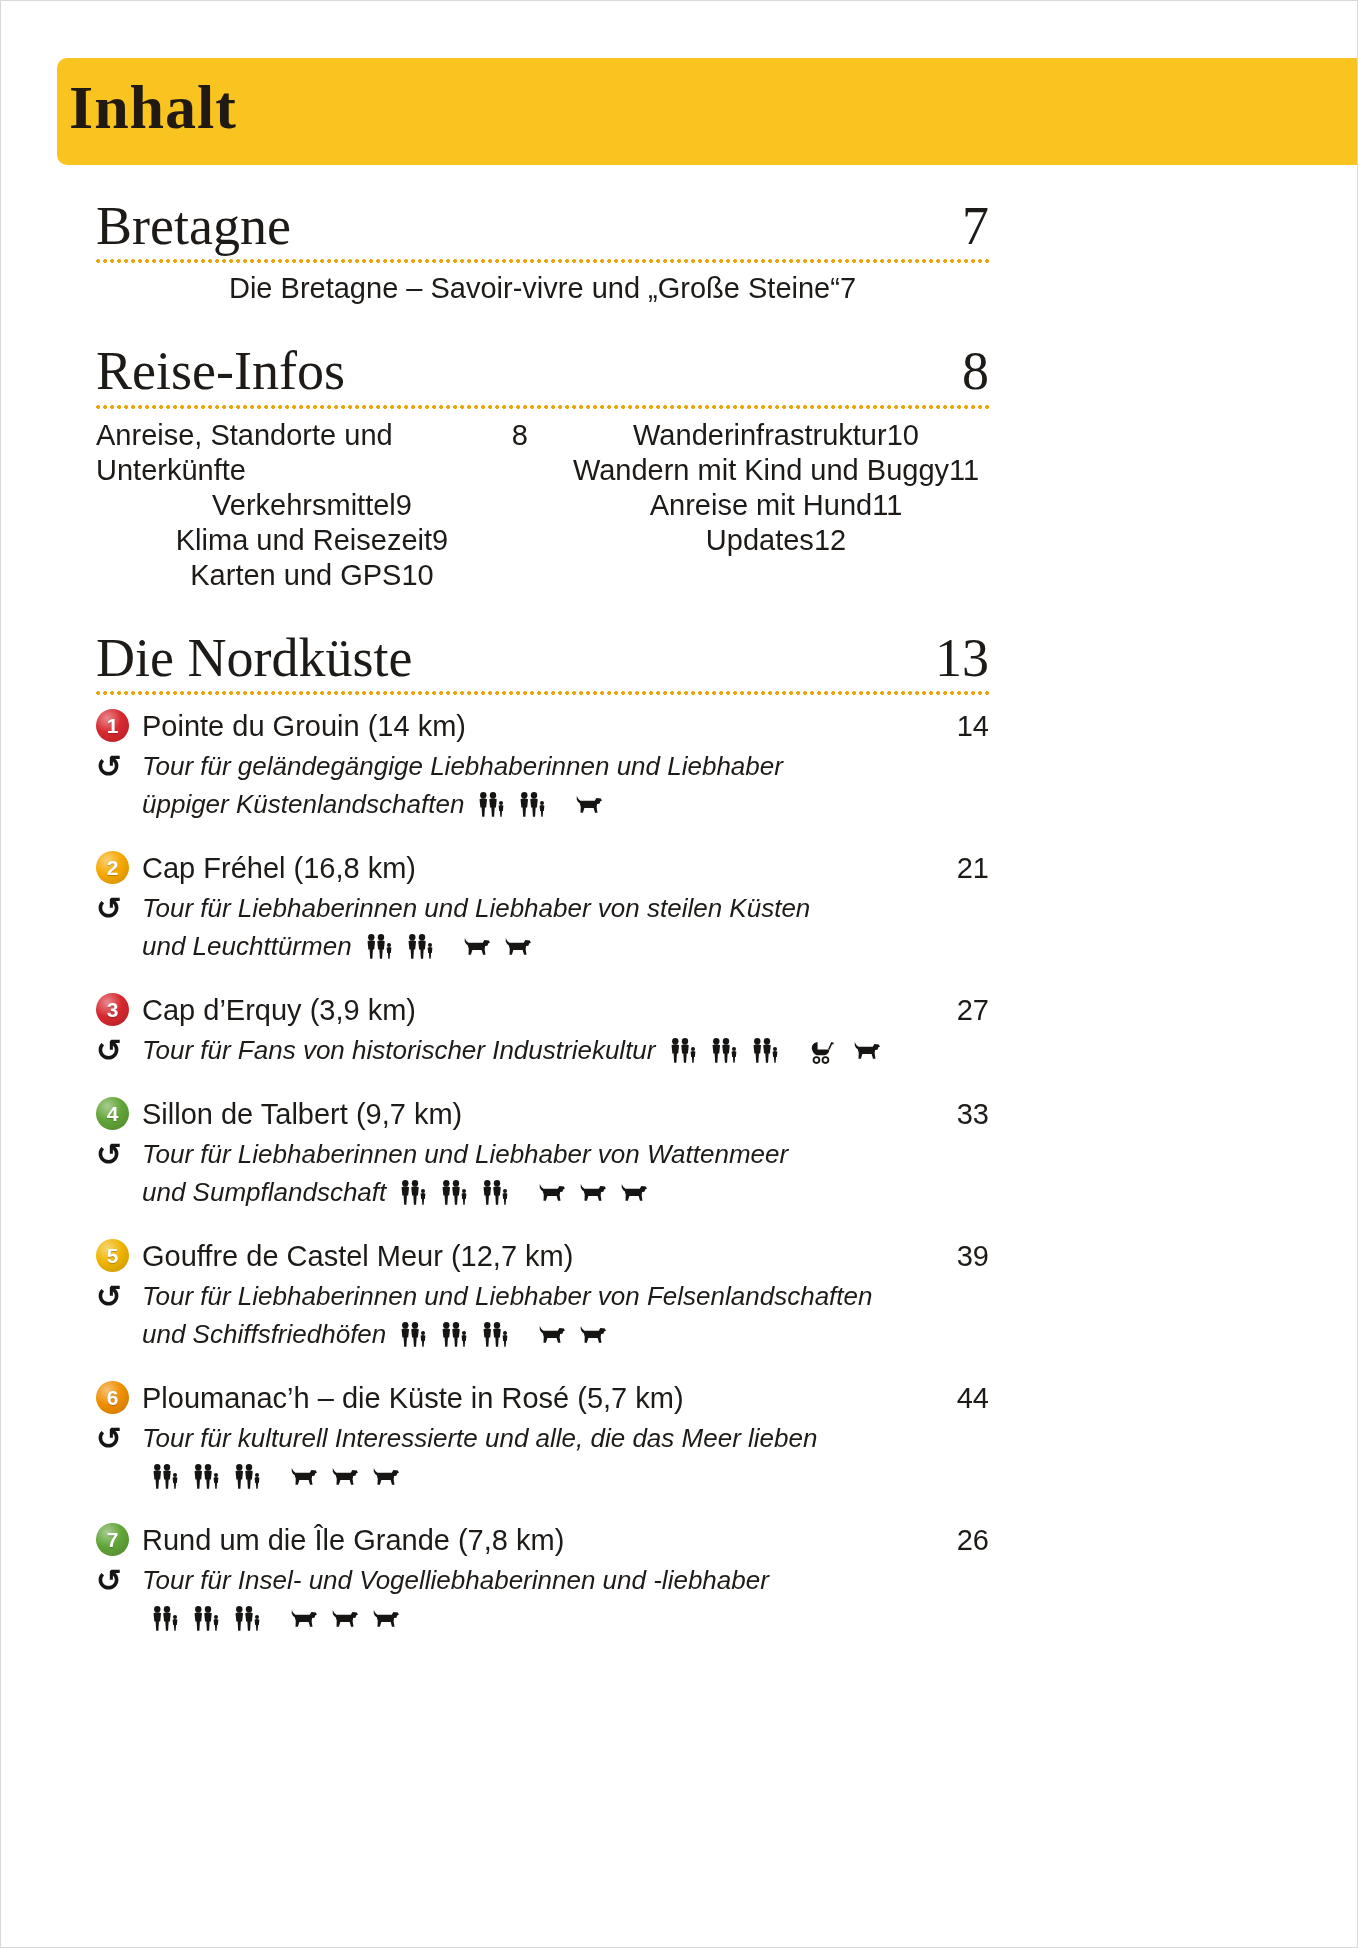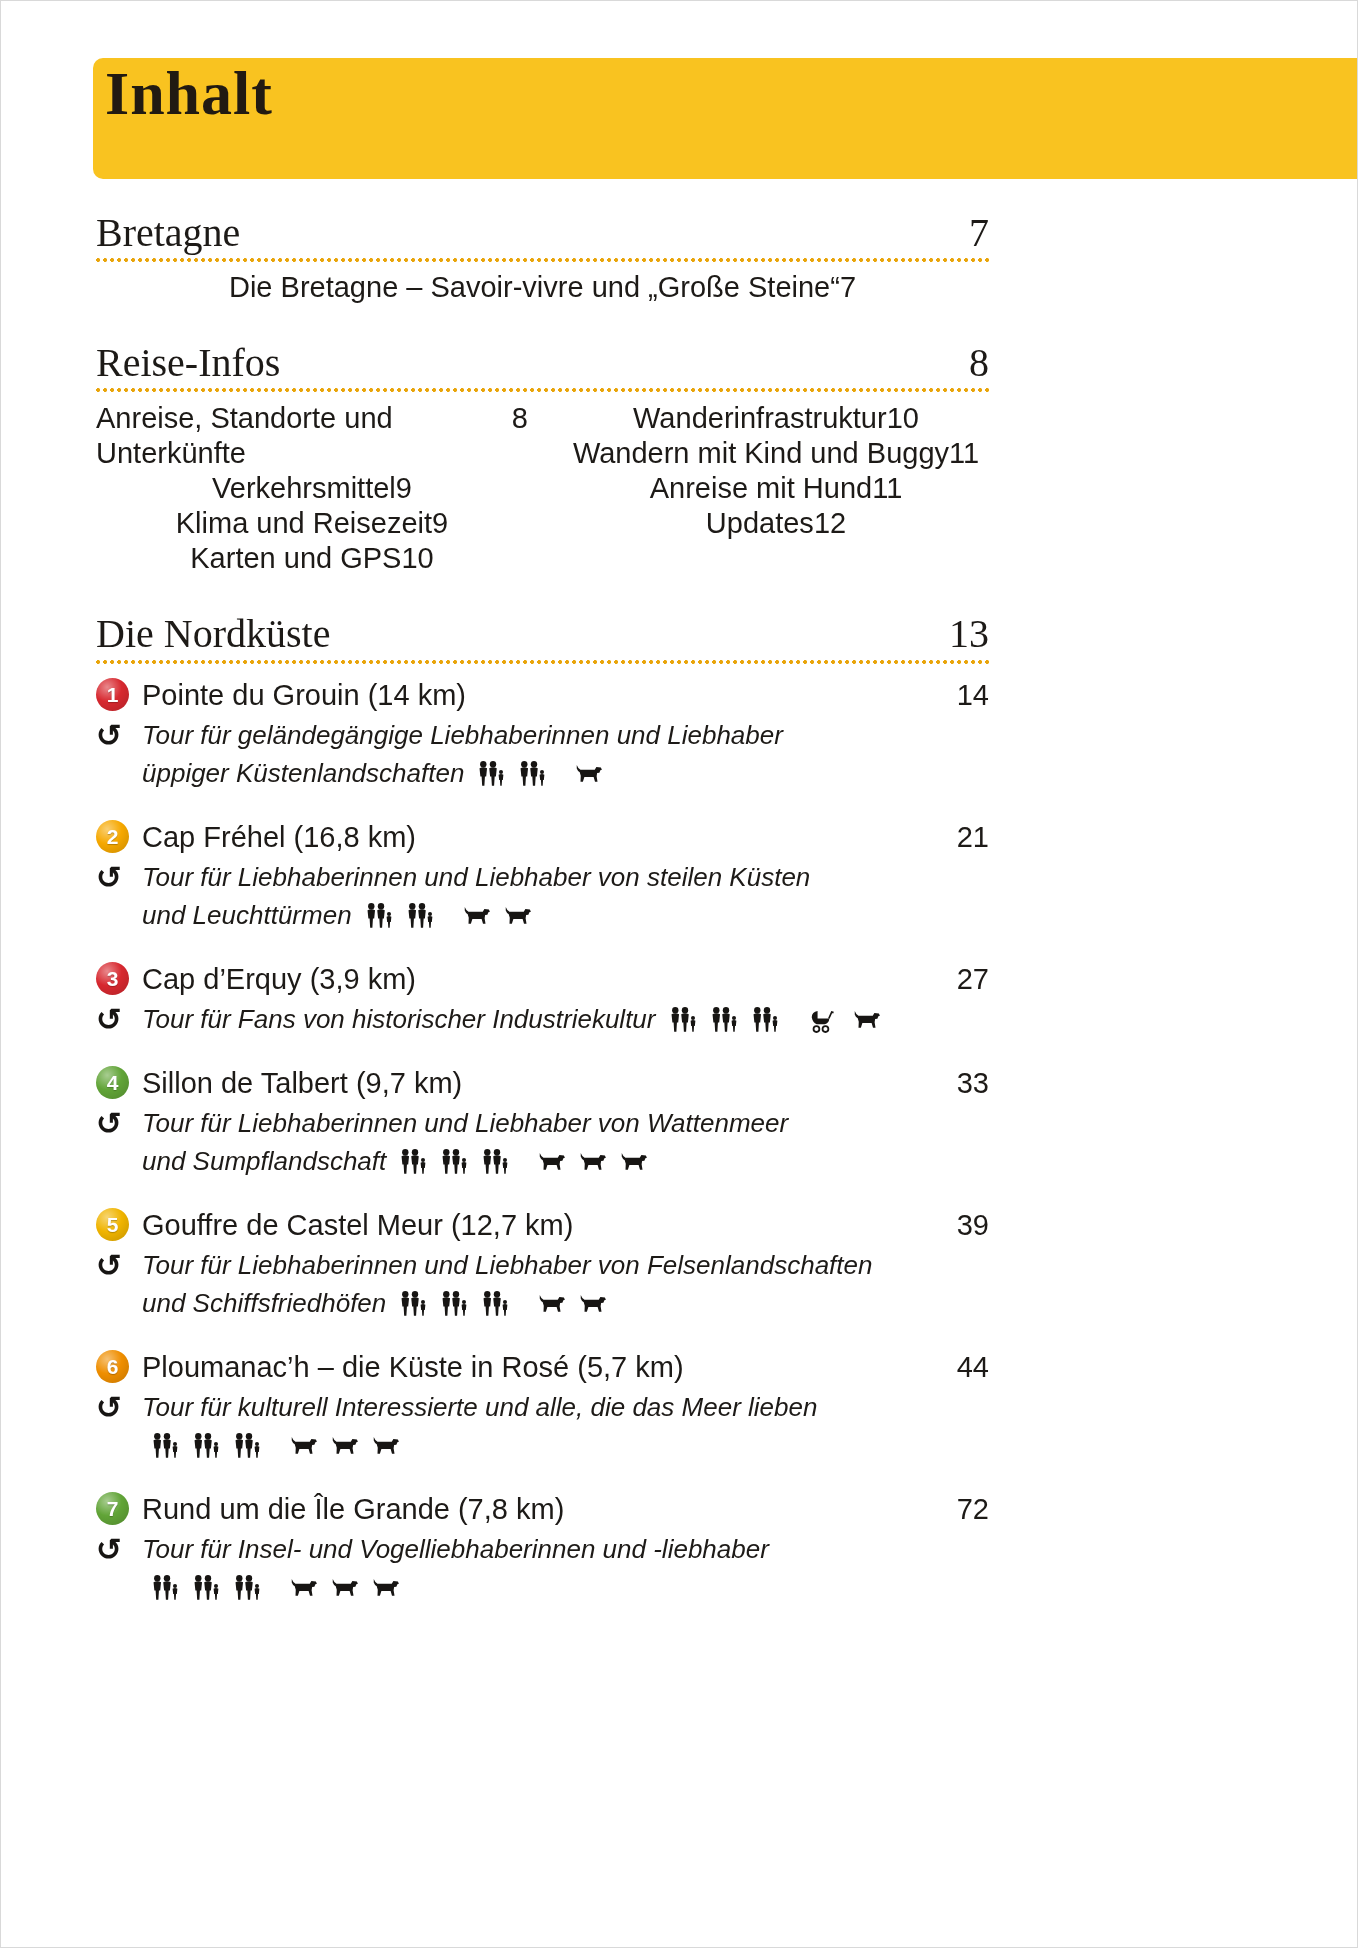--- a/index.html
+++ b/index.html
@@ -7,40 +7,40 @@
     width:1358px;height:1948px;
     background:#ffffff;
     box-sizing:border-box;
     border:1px solid #d9d9d9;
     font-family:"Liberation Sans",sans-serif;
     color:#1d1a17;
     position:relative;
     overflow:hidden;
   }
   .banner{
-    margin:57px 0 0 92px;
-    height:121px;
+    margin:57px 0 0 56px;
+    height:107px;
     background:#f9c320;
     border-radius:10px 0 0 10px;
-    display:flex;
+    display:flex;align-items:center;
   }
   .banner h1{
     font-family:"Liberation Serif",serif;
     font-weight:bold;
     font-size:62px;
     margin:0 0 8px 12px;
     color:#211a12;
     letter-spacing:1px;
   }
   .main{margin:32px 368px 0 95px;}
   .sect{margin-bottom:36px;}
   .sect-head{
     display:flex;justify-content:space-between;align-items:baseline;
     font-family:"Liberation Serif",serif;
-    font-size:40px;line-height:1.08;
+    font-size:54px;line-height:1.08;
   }
   .dotrule{
     height:6px;margin-top:3px;
     background-image:radial-gradient(circle at 2.2px 3px, #e9a50b 1.8px, rgba(0,0,0,0) 2.1px);
     background-size:7px 6px;
     background-repeat:repeat-x;
   }
   .entry-row{
     display:flex;justify-content:center;
     font-size:29px;line-height:36px;margin-top:6px;
@@ -323,21 +323,21 @@
                   <use href="#sym-dog"></use>
                 </svg></span>
           </div>
         </div>
       </div>
 
       <div class="tour">
         <div class="tour-head">
           <span class="badge" style="background-color: rgb(97, 164, 55);">7</span>
           <span class="tour-title">Rund um die Île Grande (7,8 km)</span>
-          <span class="tour-page">72</span>
+          <span class="tour-page">26</span>
         </div>
         <div class="tour-desc">
           <span class="loop">↺</span>
           <div class="desc-body">
             <span>Tour für Insel- und Vogelliebhaberinnen und -liebhaber</span><br>
             <span class="icon-strip" style="margin-left:0"><svg class="ic ic-family">
                   <use href="#sym-family"></use>
                 </svg><svg class="ic ic-family">
                   <use href="#sym-family"></use>
                 </svg><svg class="ic ic-family">

